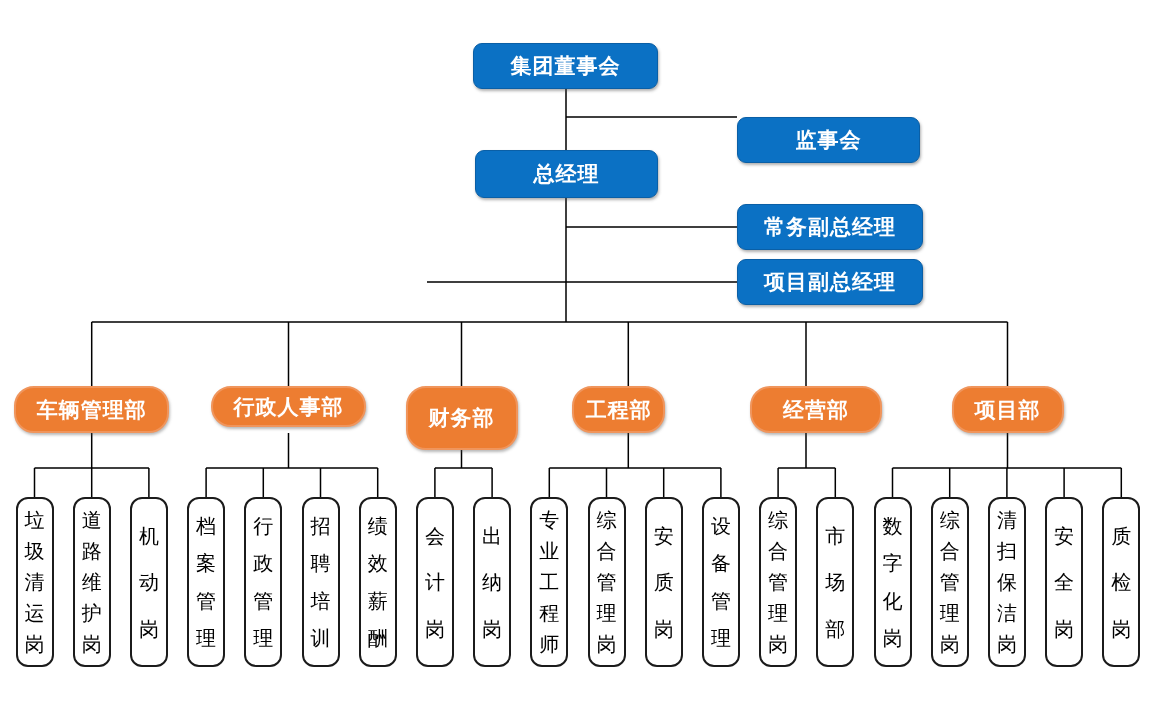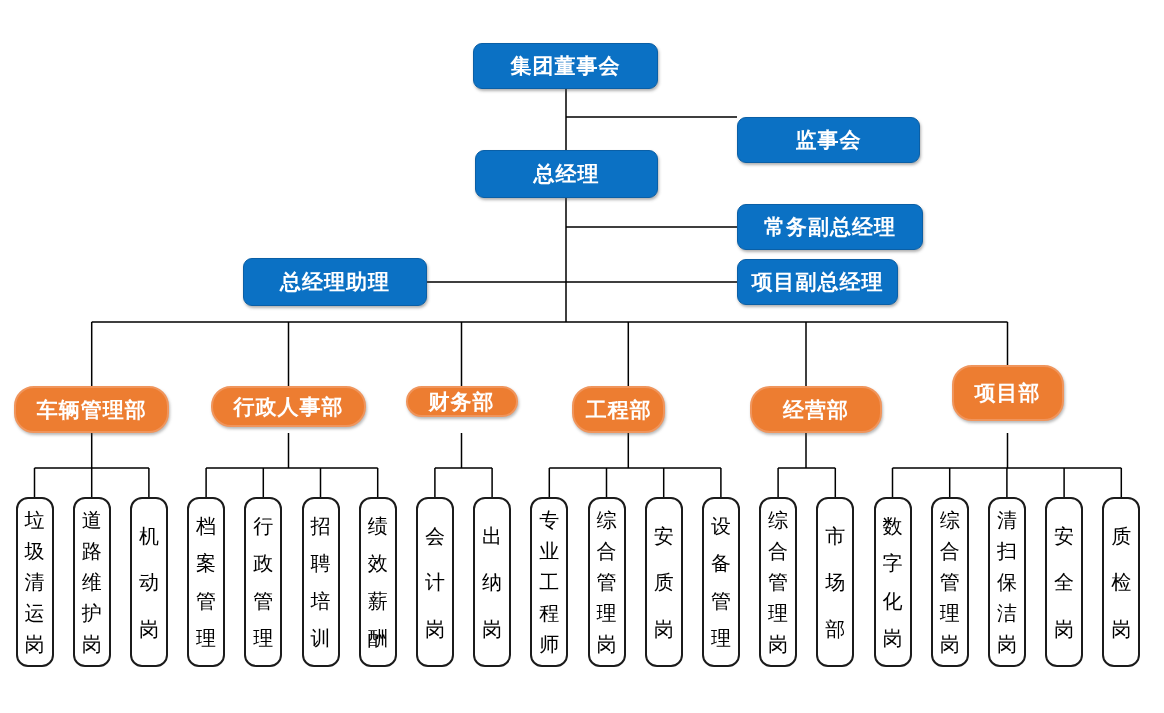--- a/index.html
+++ b/index.html
@@ -17,21 +17,21 @@
   .leaf{position:absolute;background:var(--leaf-bg);border:2px solid var(--leaf-border);
         border-radius:12px;box-sizing:border-box;}
   .leaf-label{display:flex;flex-direction:column;justify-content:space-evenly;
         align-items:center;height:100%;width:100%;font-size:20px;color:#000;}
   .leaf-label span{display:block;line-height:1;}
   
   .b-board{left:473px;top:43px;width:185px;height:46px;}
   .b-supervisory{left:737px;top:94px;width:183px;height:46px;margin-top:23px;}
   .b-gm{left:475px;top:150px;width:183px;height:48px;}
   .b-exec-deputy{left:737px;top:204px;width:186px;height:46px;}
-  .b-proj-deputy{left:737px;top:259px;width:161px;height:46px;}
+  .b-proj-deputy{left:737px;top:259px;width:186px;height:46px;}
   .b-assistant{left:243px;top:258px;width:184px;height:48px;}
 </style>
 </head>
 <body>
 
 <div class="canvas">
   <svg class="connector-svg" id="connectors" viewBox="0 0 1164 713" xmlns="http://www.w3.org/2000/svg">
       <path d="M566 89 V150 M566 117 H737 M566 198 V322 M566 227 H737 M427 282 H737 M91.7 322 H1007.5 M91.7 322 V386 M91.7 433 V468 M34.5 468 H148.9 M34.5 468 V497 M91.7 468 V497 M148.9 468 V497 M288.5 322 V386 M288.5 433 V468 M206.10000000000002 468 H377.70000000000005 M206.10000000000002 468 V497 M263.3 468 V497 M320.5 468 V497 M377.70000000000005 468 V497 M461.5 322 V386 M461.5 433 V468 M434.90000000000003 468 H492.1 M434.90000000000003 468 V497 M492.1 468 V497 M628.3 322 V386 M628.3 433 V468 M549.3000000000001 468 H720.9000000000001 M549.3000000000001 468 V497 M606.5 468 V497 M663.7 468 V497 M720.9000000000001 468 V497 M806 322 V386 M806 433 V468 M778.1 468 H835.3000000000001 M778.1 468 V497 M835.3000000000001 468 V497 M1007.5 322 V386 M1007.5 433 V468 M892.5 468 H1121.3 M892.5 468 V497 M949.7 468 V497 M1006.9000000000001 468 V497 M1064.1000000000001 468 V497 M1121.3 468 V497" fill="none" stroke="#000000" stroke-width="1.5"></path>
     </svg>
 
@@ -43,41 +43,38 @@
   </div>
   <div class="box exec b-exec-deputy">
     <span>常务副总经理</span>
   </div>
   <div class="box exec b-gm">
     <span>总经理</span>
   </div>
   <div class="box exec b-proj-deputy">
     <span>项目副总经理</span>
   </div>
-  <div class="box exec b-assistant">
-    <span>总经理助理</span>
-  </div>
 
   <div id="dept-layer">
       <div class="box dept" style="left: 14.2px; top: 386px; width: 155px; height: 47px;">
         <span>车辆管理部</span>
       </div>
       <div class="box dept" style="left: 211px; top: 386px; width: 155px; height: 41px;">
         <span>行政人事部</span>
       </div>
-      <div class="box dept" style="left: 405.5px; top: 386px; width: 112px; height: 31px;">
+      <div class="box dept" style="left: 405.5px; top: 386px; width: 112px; height: 64px;">
         <span>财务部</span>
       </div>
       <div class="box dept" style="left: 572.3px; top: 386px; width: 93px; height: 47px;">
         <span>工程部</span>
       </div>
       <div class="box dept" style="left: 750px; top: 386px; width: 132px; height: 47px;">
         <span>经营部</span>
       </div>
-      <div class="box dept" style="left: 951.5px; top: 365px; width: 112px; height: 56px;">
+      <div class="box dept" style="left: 951.5px; top: 386px; width: 112px; height: 47px;">
         <span>项目部</span>
       </div>
     </div>
   <div id="leaf-layer">
       <div class="leaf" style="left: 15.5px; top: 497px; width: 38px; height: 170px;">
         <div class="leaf-label">
           <span>垃</span>
           <span>圾</span>
           <span>清</span>
           <span>运</span>

